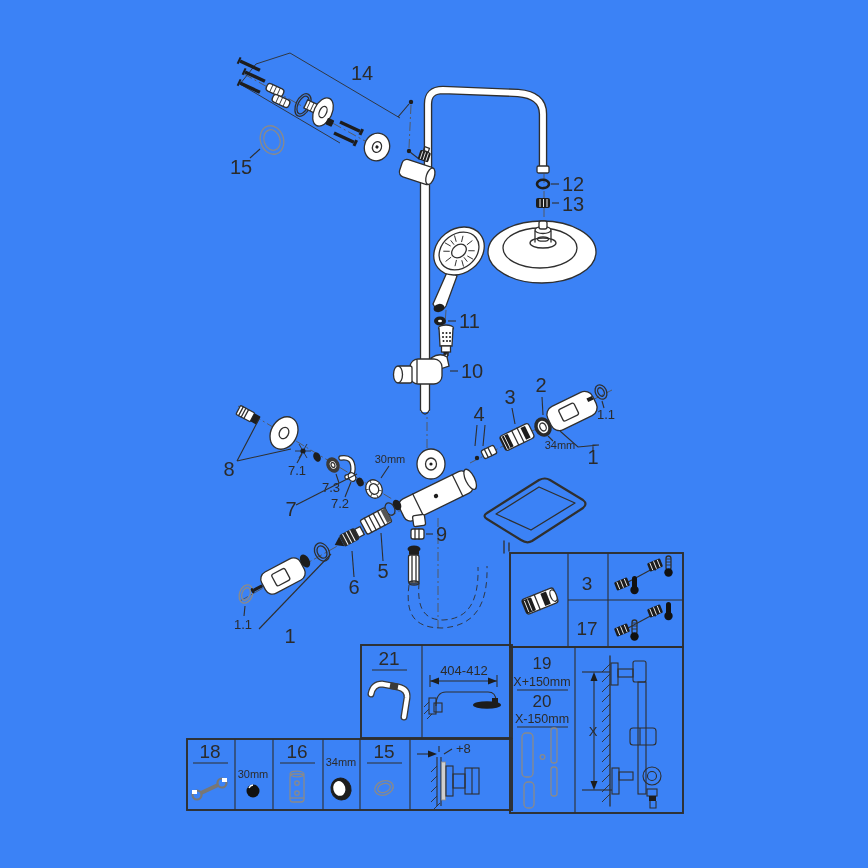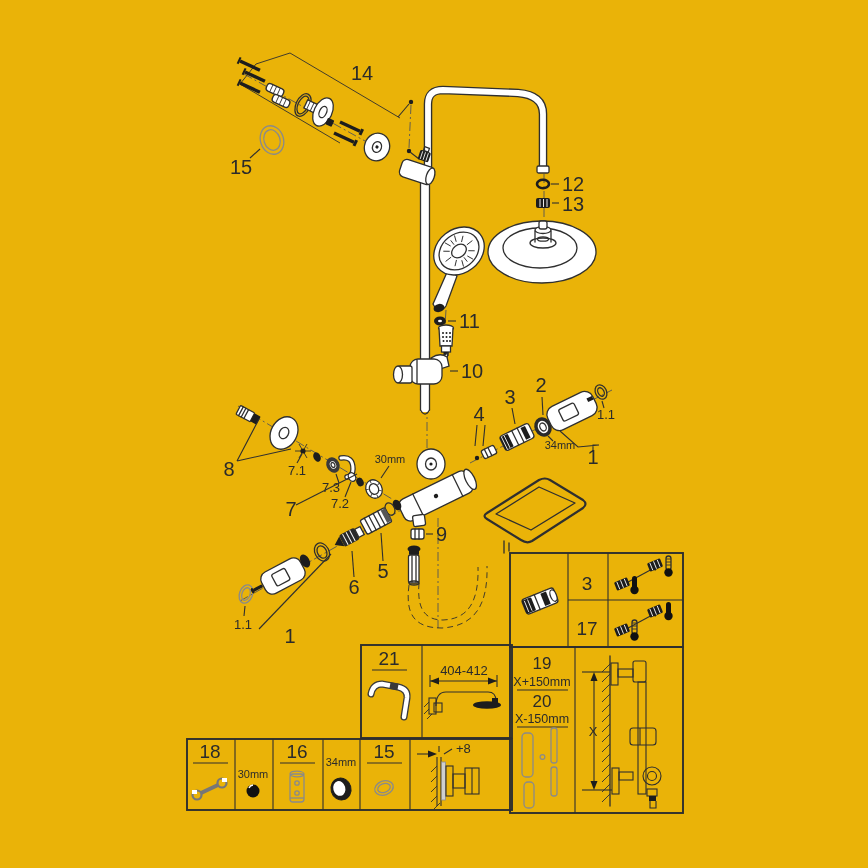--- a/index.html
+++ b/index.html
@@ -1,16 +1,16 @@
 <!DOCTYPE html>
 <html><head>
 <meta charset="utf-8">
 <style>
   html,body{margin:0;padding:0;background:#ffffff;}
-  .page{width:868px;height:868px;position:relative;background:#eab308;overflow:hidden;}
+  .page{width:868px;height:868px;position:relative;background:#3b82f6;overflow:hidden;}
   svg{display:block;font-family:"Liberation Sans", sans-serif;}
   text{fill:#2b2b2b;}
   .t-big{font-size:20px;}
   .t-sub{font-size:13px;}
   .t-dim{font-size:11px;}
   .t-tbl{font-size:19px;}
   .t-len{font-size:17px;}
   .t-mm{font-size:12.5px;}
   .ln{stroke:#2f2f2f;fill:none;stroke-width:1.3;stroke-linecap:round;stroke-linejoin:round;}
   .ln2{stroke:#2f2f2f;fill:none;stroke-width:2.2;stroke-linecap:round;stroke-linejoin:round;}

